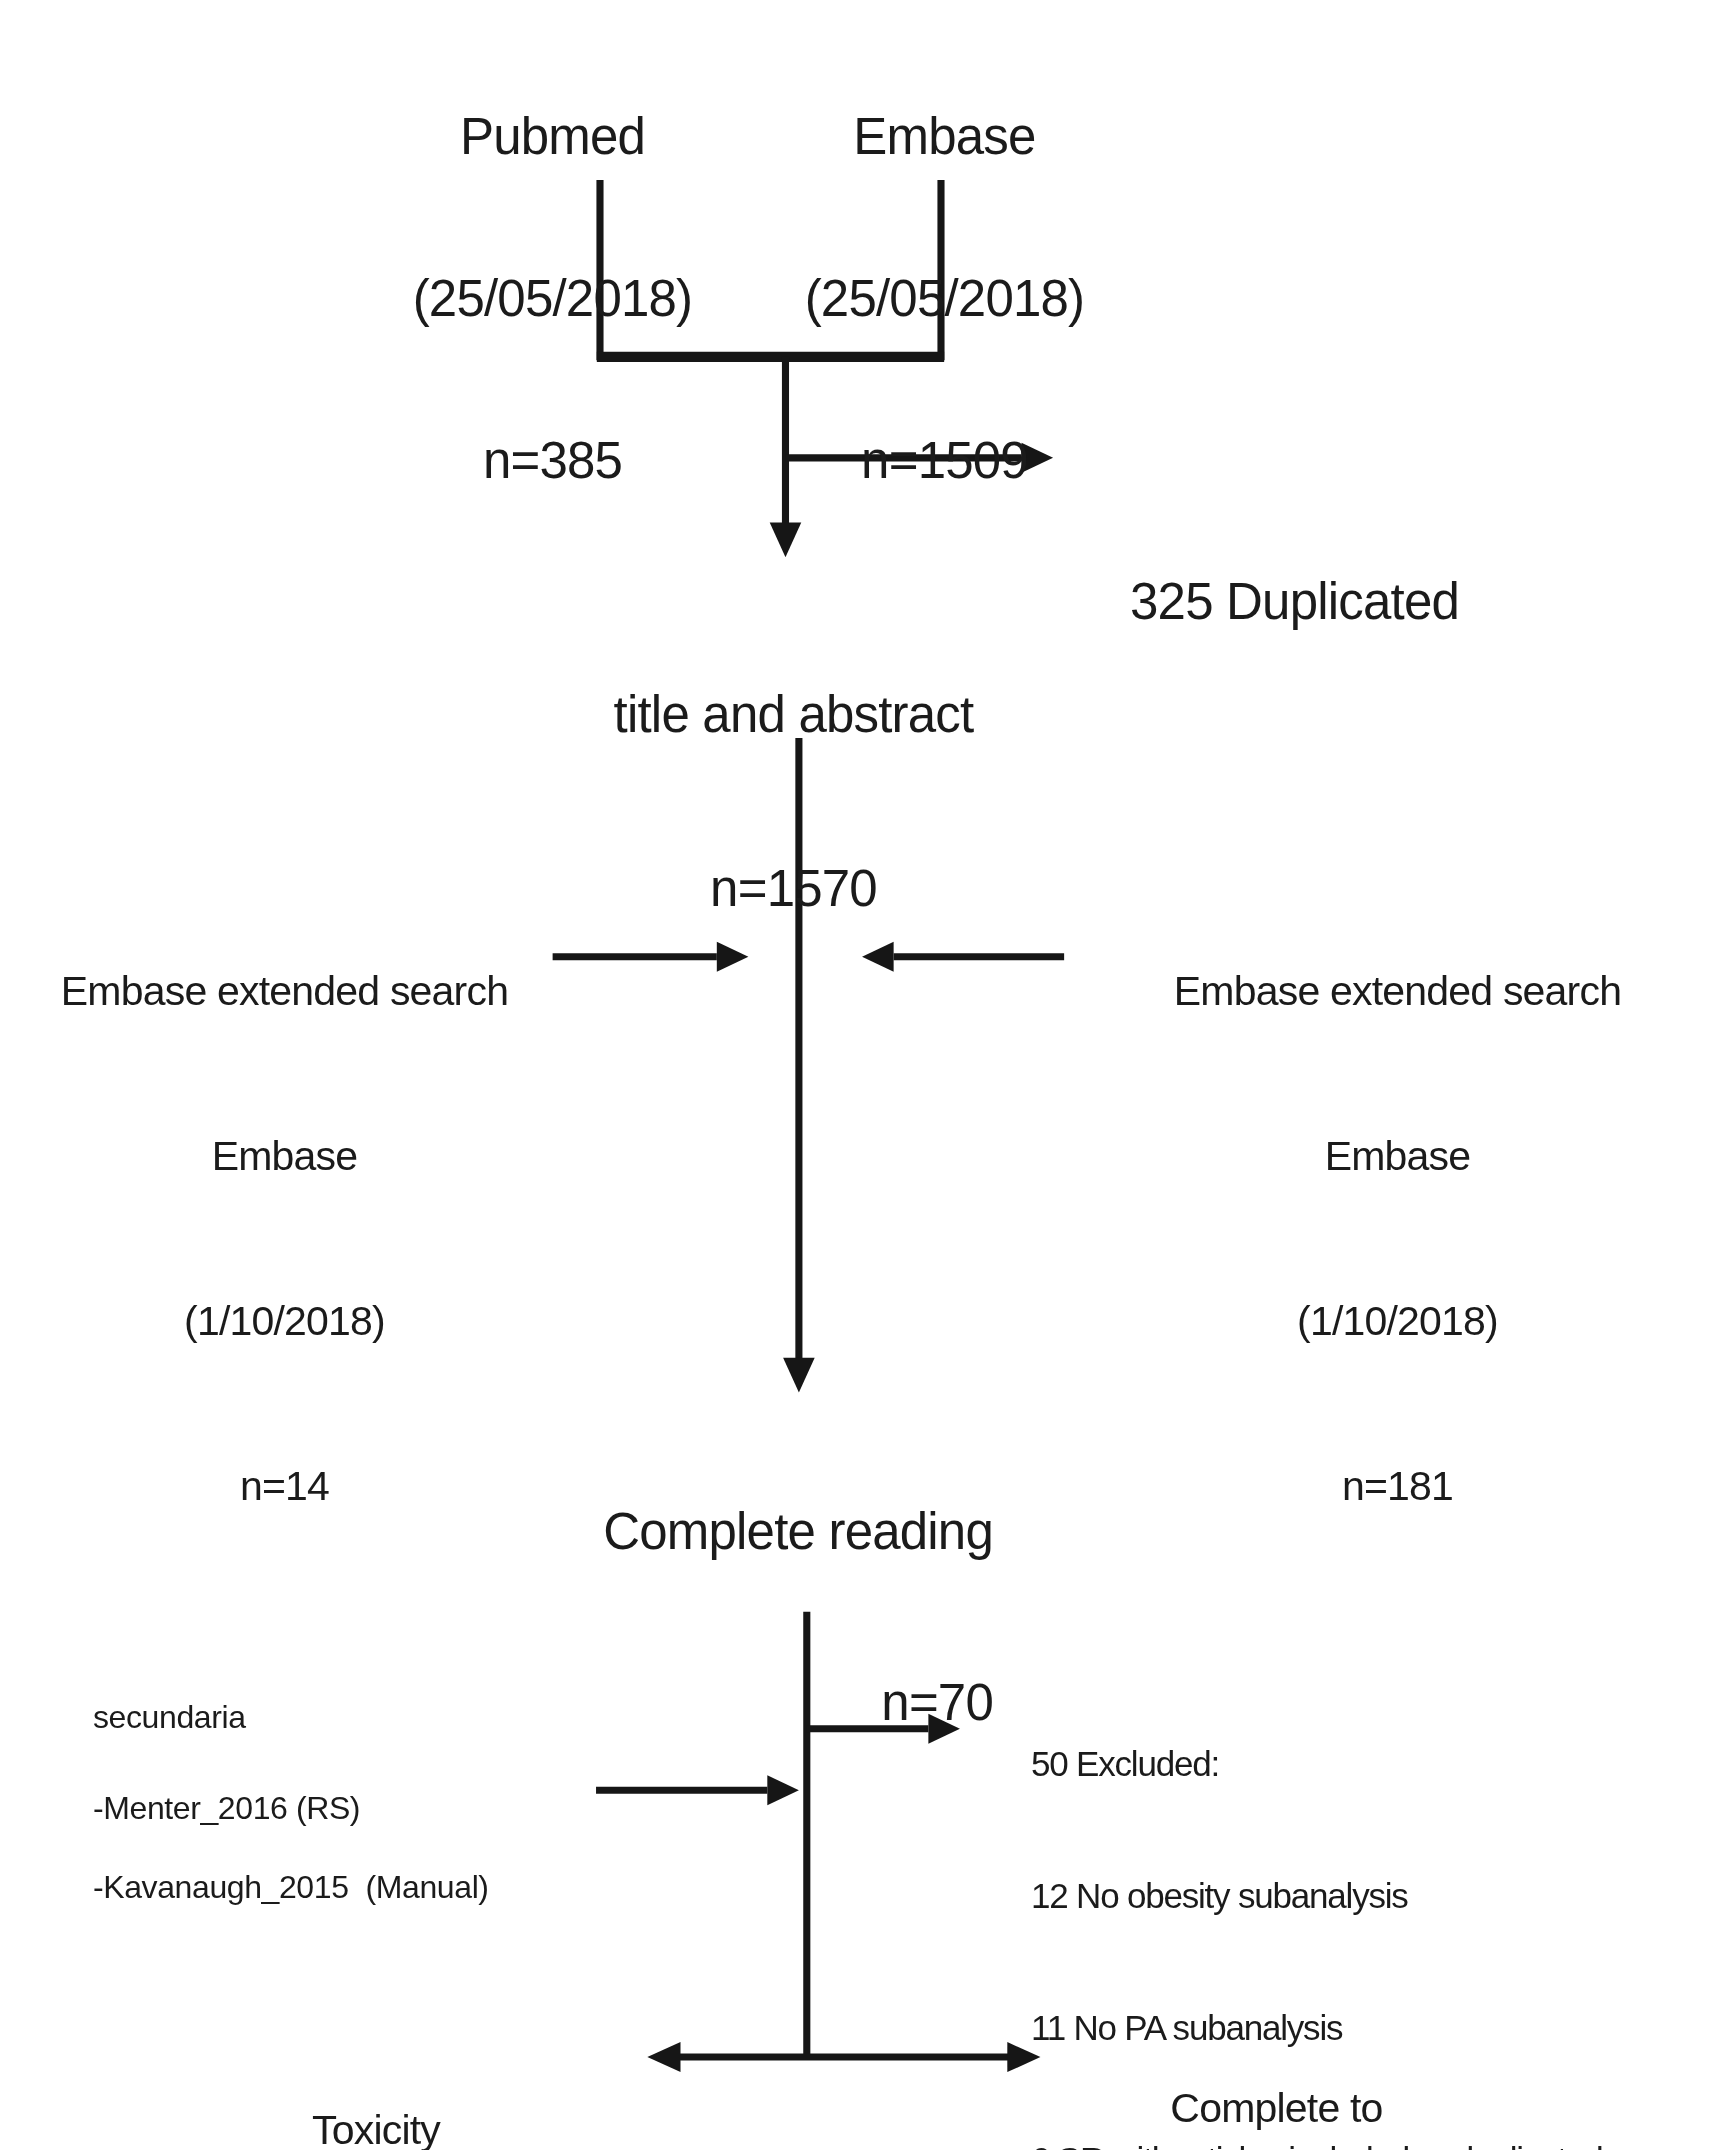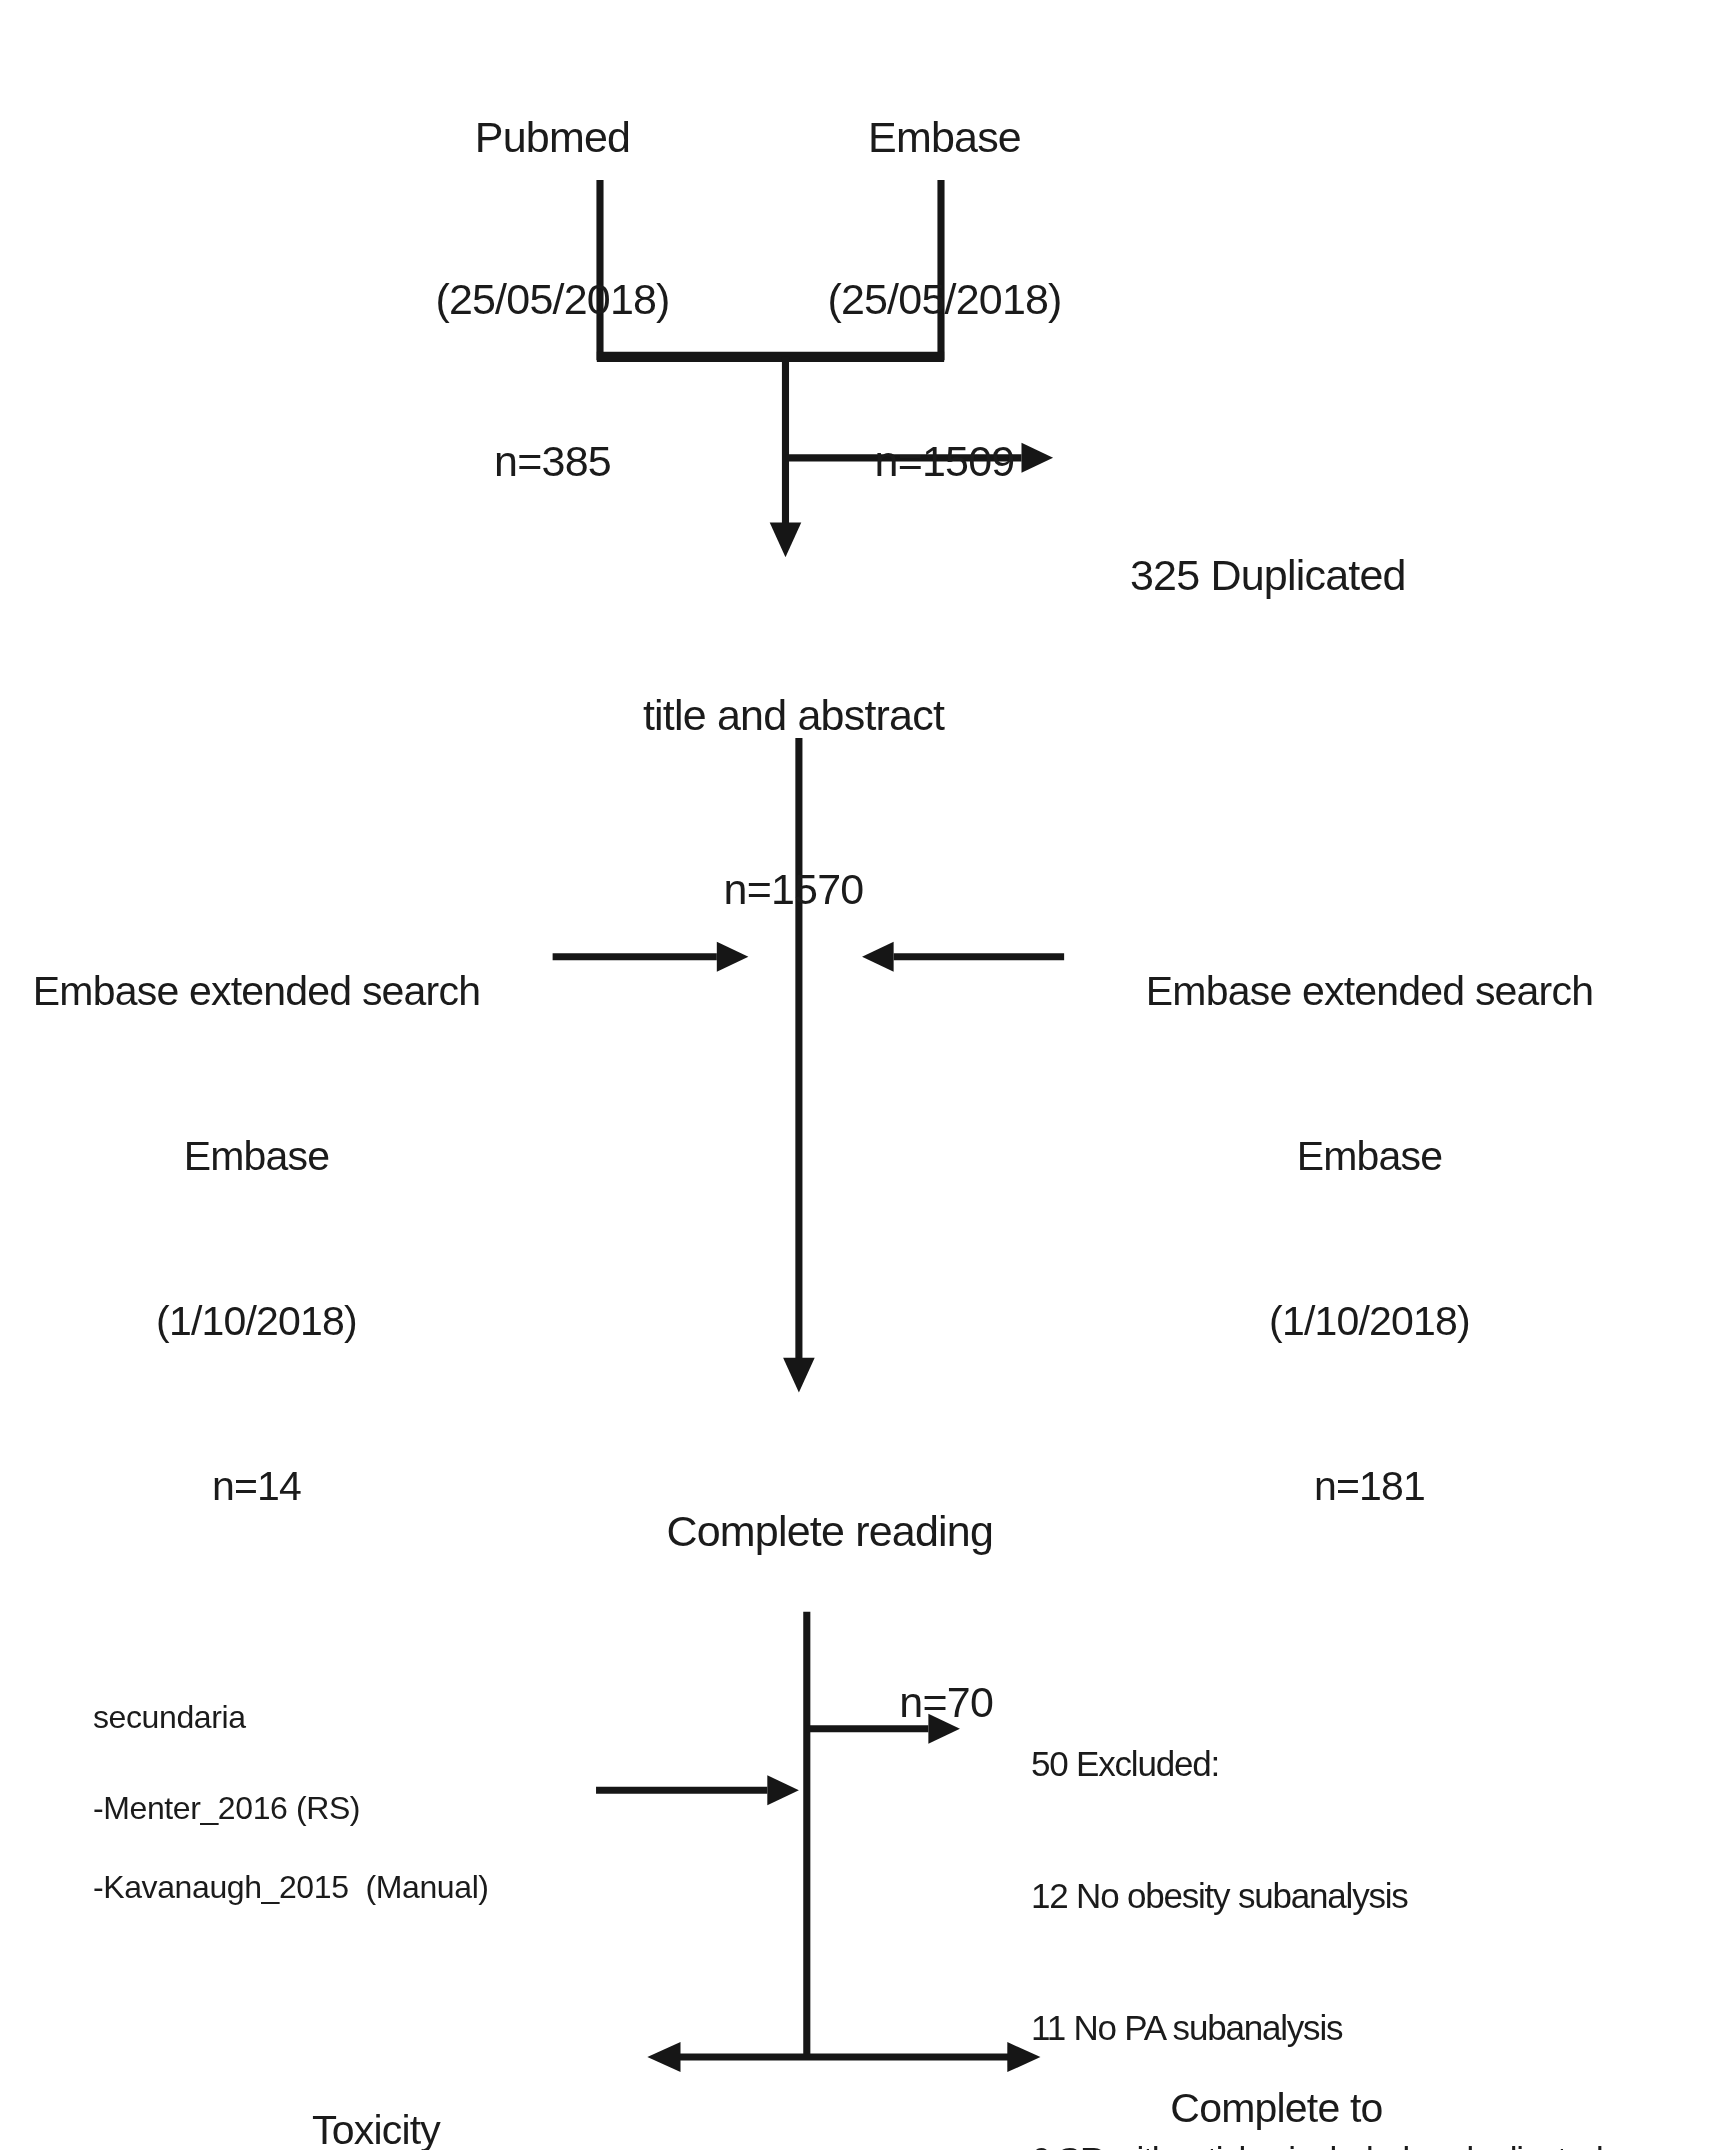--- a/index.html
+++ b/index.html
@@ -23,36 +23,36 @@
     height: 2151px;
   }
   .node {
     position: absolute;
     text-align: center;
     letter-spacing: -0.8px;
     line-height: 1.32;
     white-space: pre-wrap;
   }
   .node .ln { display: block; }
-  .f-big   { font-size: 43px; }
+  .f-big   { font-size: 51px; }
   .f-mid   { font-size: 41px; }
   .f-excl  { font-size: 35px; letter-spacing: -1.2px; line-height: 44px; }
   .f-sec   { font-size: 32px; letter-spacing: -0.4px; line-height: 44px; }
   .f-ref   { font-size: 32px; letter-spacing: -0.4px; line-height: 46px; }
   .left-align { text-align: left; }
   sup.ord {
     font-size: 0.62em;
     vertical-align: baseline;
     position: relative;
     top: -0.45em;
     letter-spacing: -0.4px;
   }
   .lh-top   { line-height: 54px; }
   .lh-sel   { line-height: 58px; }
-  .lh-ext   { line-height: 55px; }
+  .lh-ext   { line-height: 55px; padding-left: 28px; }
   .lh-comp  { line-height: 57px; }
   .lh-tox   { line-height: 54px; }
   .lh-resp  { line-height: 52px; }
   .refs-gap { margin-top: 12.6px; }
 </style>
 </head>
 <body>
 
 <div class="stage">
 

